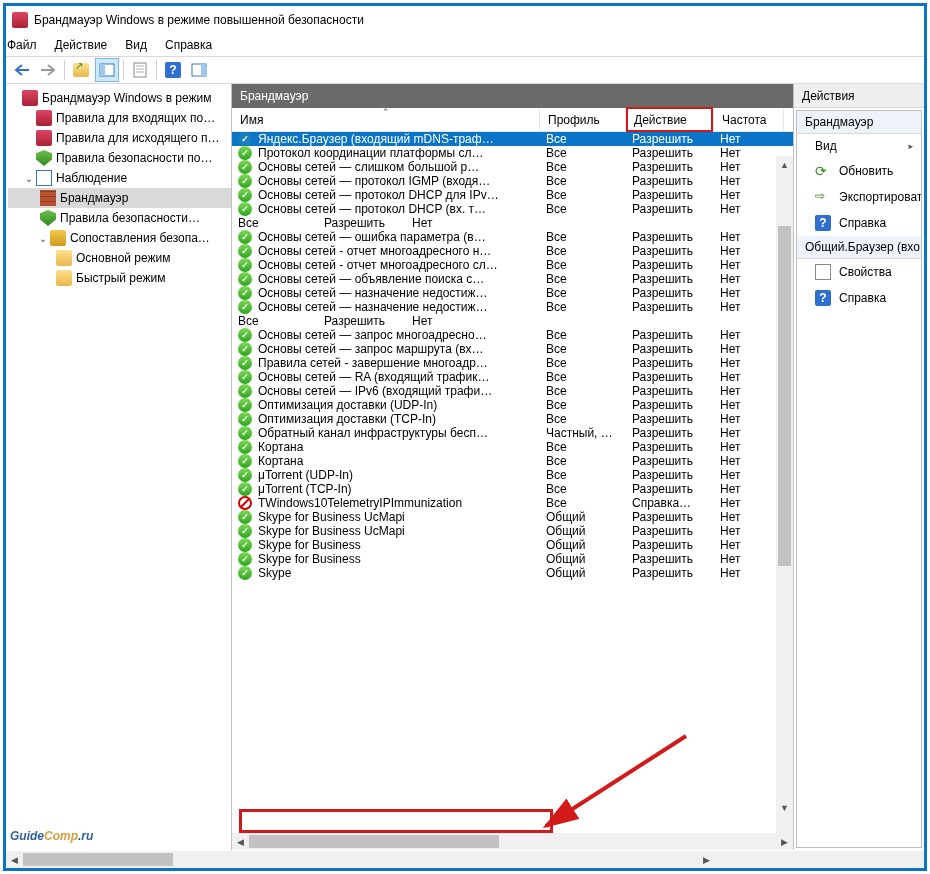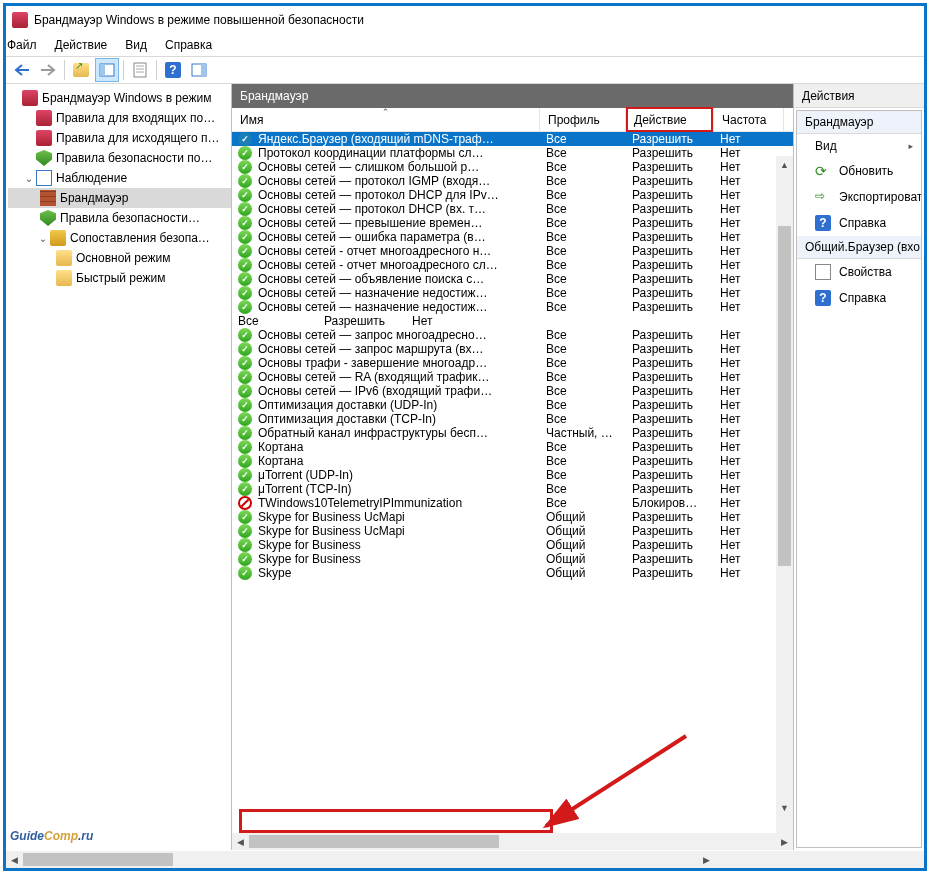--- a/index.html
+++ b/index.html
@@ -252,24 +252,20 @@
           <div class="rule-row">
             <div class="cell c1">
               <span class="ricon ok"></span>
               <span>Основы сетей — протокол DHCP (вх. т…</span>
             </div>
             <div class="cell c2">Все</div>
             <div class="cell c3">Разрешить</div>
             <div class="cell c4">Нет</div>
           </div>
           <div class="rule-row">
-            <div class="cell c1">
-              <span class="ricon ok"></span>
-              <span>Основы сетей — превышение времен…</span>
-            </div>
             <div class="cell c2">Все</div>
             <div class="cell c3">Разрешить</div>
             <div class="cell c4">Нет</div>
           </div>
           <div class="rule-row">
             <div class="cell c1">
               <span class="ricon ok"></span>
               <span>Основы сетей — ошибка параметра (в…</span>
             </div>
             <div class="cell c2">Все</div>
@@ -340,21 +336,21 @@
               <span class="ricon ok"></span>
               <span>Основы сетей — запрос маршрута (вх…</span>
             </div>
             <div class="cell c2">Все</div>
             <div class="cell c3">Разрешить</div>
             <div class="cell c4">Нет</div>
           </div>
           <div class="rule-row">
             <div class="cell c1">
               <span class="ricon ok"></span>
-              <span>Основы трафи - завершение многоадр…</span>
+              <span>Правила сетей - завершение многоадр…</span>
             </div>
             <div class="cell c2">Все</div>
             <div class="cell c3">Разрешить</div>
             <div class="cell c4">Нет</div>
           </div>
           <div class="rule-row">
             <div class="cell c1">
               <span class="ricon ok"></span>
               <span>Основы сетей — RA (входящий трафик…</span>
             </div>
@@ -433,21 +429,21 @@
             <div class="cell c2">Все</div>
             <div class="cell c3">Разрешить</div>
             <div class="cell c4">Нет</div>
           </div>
           <div class="rule-row">
             <div class="cell c1">
               <span class="ricon blk"></span>
               <span>TWindows10TelemetryIPImmunization</span>
             </div>
             <div class="cell c2">Все</div>
-            <div class="cell c3">Блокиров…</div>
+            <div class="cell c3">Справка…</div>
             <div class="cell c4">Нет</div>
           </div>
           <div class="rule-row">
             <div class="cell c1">
               <span class="ricon ok"></span>
               <span>Skype for Business UcMapi</span>
             </div>
             <div class="cell c2">Общий</div>
             <div class="cell c3">Разрешить</div>
             <div class="cell c4">Нет</div>

